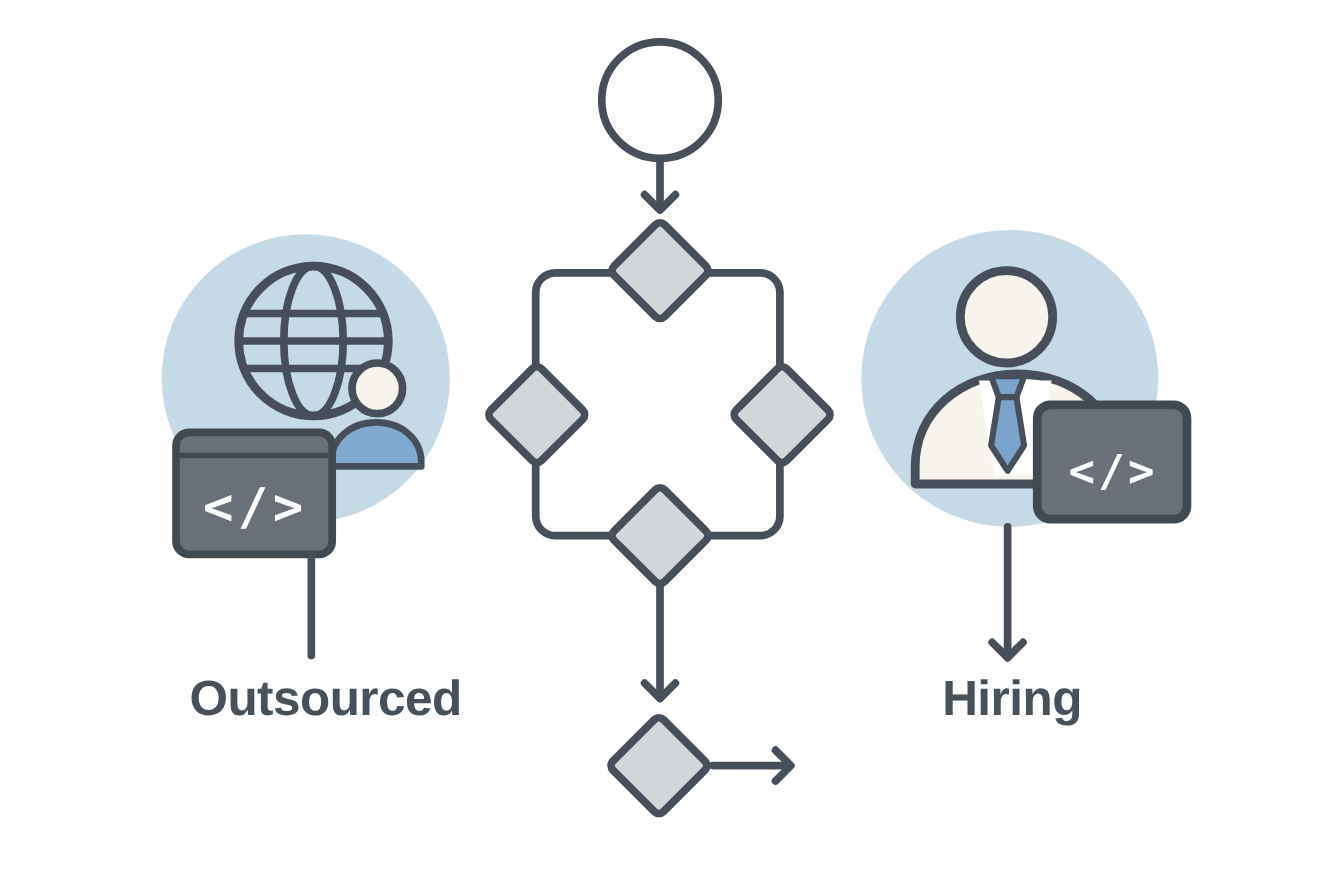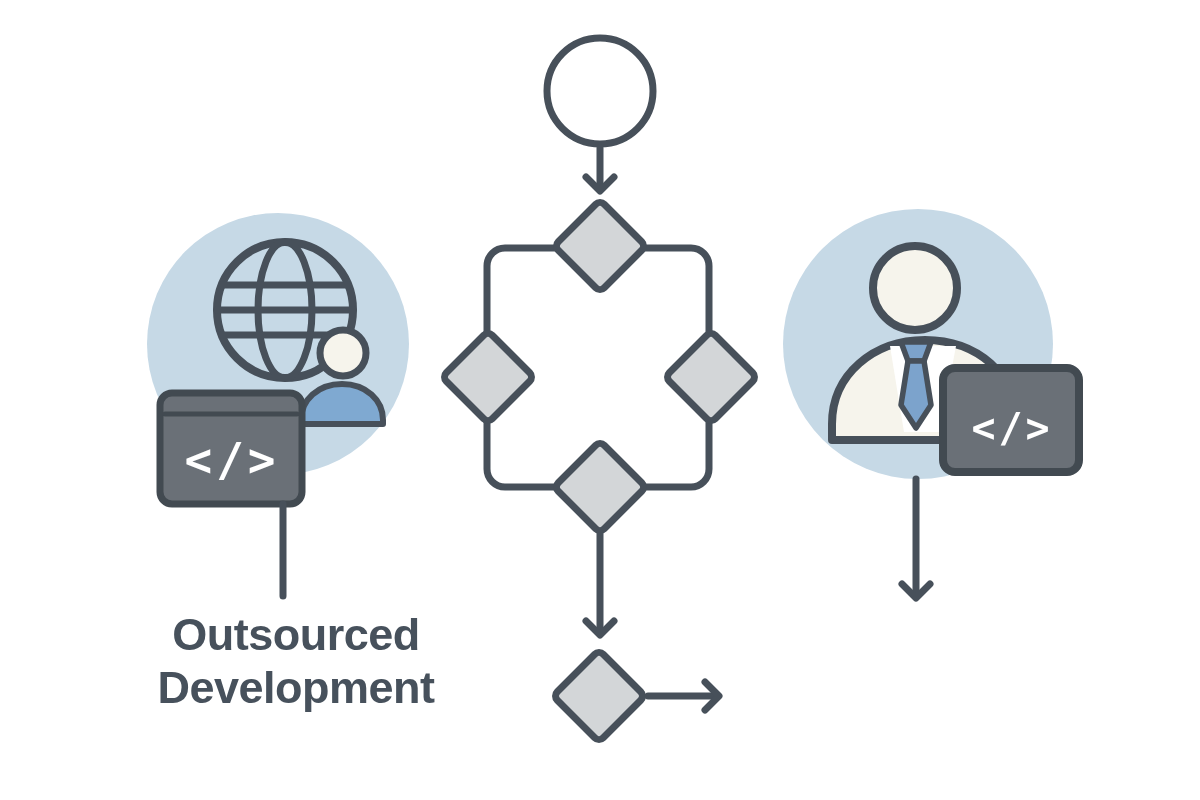--- a/index.html
+++ b/index.html
@@ -149,19 +149,19 @@
         <text x="1012" y="442" class="glyph glyph-right" fill="#FFFFFF">&lt;/&gt;</text>
       </g>
 
       <line x1="916" y1="479" x2="916" y2="591" class="ol"></line>
       <path d="M902,584 L916,598 L930,584" class="ol"></path>
     </g>
   </svg>
 
   <div class="label label-left">
     <span>Outsourced</span>
-    <span>Development</span>
   </div>
 
   <div class="label label-right">
+    <span>Hiring</span>
   </div>
 
 </div>
 
 </body></html>

